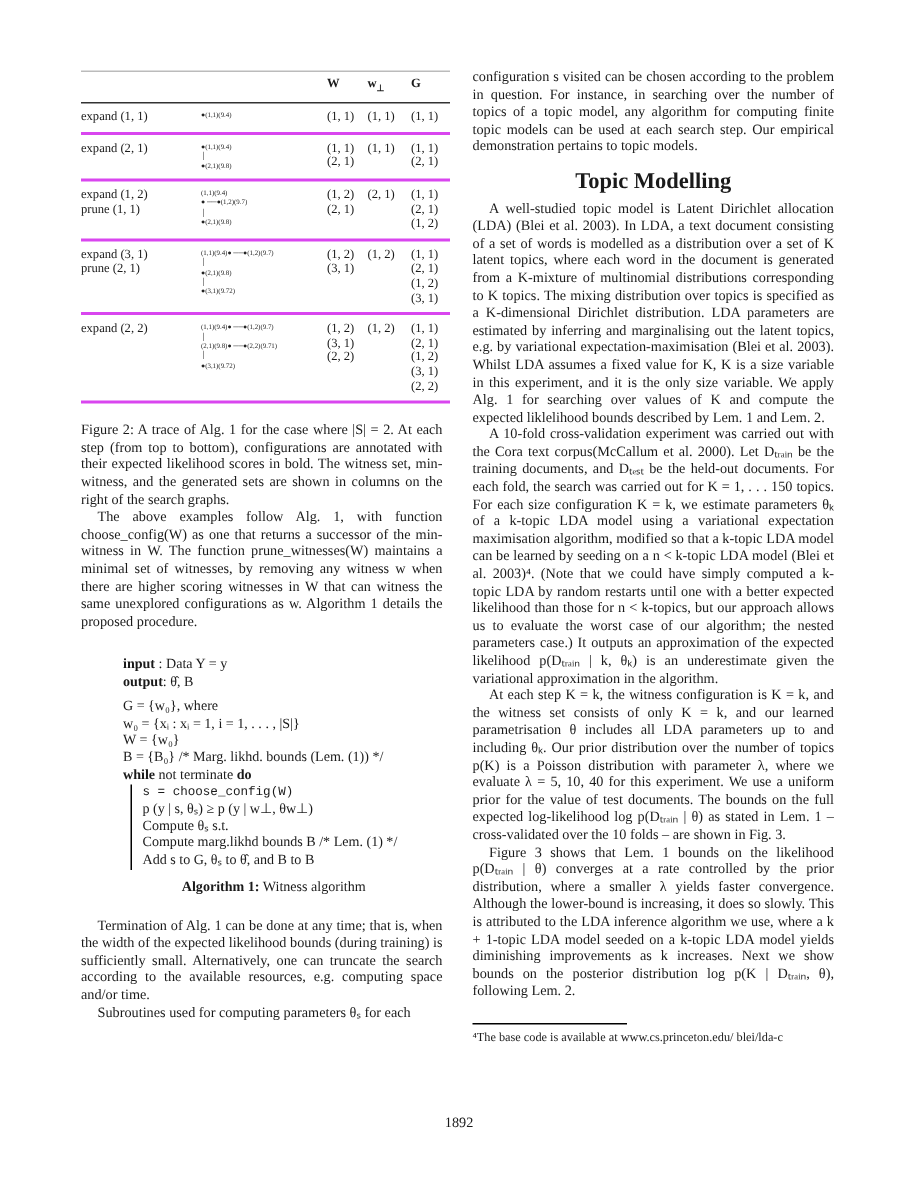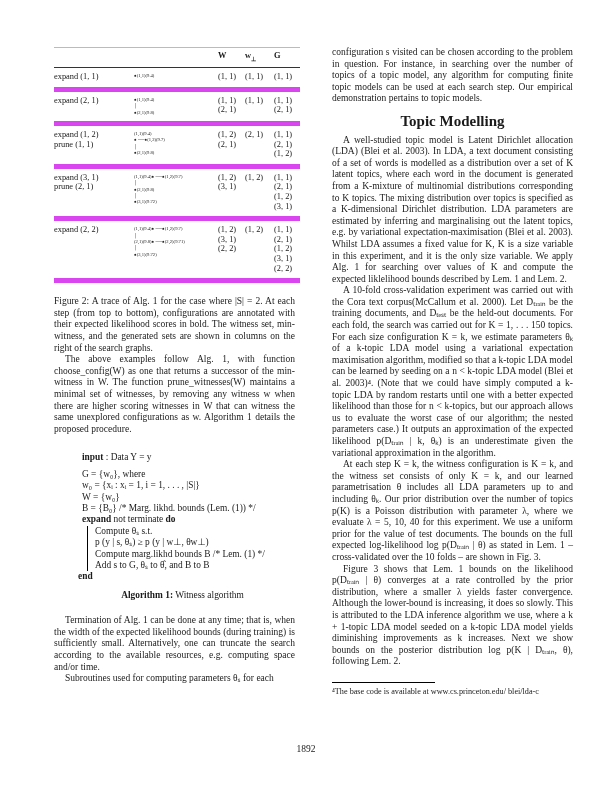--- a/index.html
+++ b/index.html
@@ -3,29 +3,29 @@
 <meta charset="utf-8">
 <style>
   html,body { margin:0; padding:0; background:#e8e8e8; }
   .page {
     position:relative; width:612px; height:792px; background:#ffffff;
     font-family:"Liberation Serif", serif; color:#1a1a1a; overflow:hidden;
     margin:0 auto;
   }
   .col { position:absolute; top:47px; width:241px; font-size:9.5px; line-height:11.6px; text-align:justify; }
   .col-left  { left:54px; }
-  .col-right { left:332px; }
+  .col-right { left:315px; }
   p { margin:0; }
   p.ind { text-indent:11px; }
 
   
   .figtable { width:246px; font-size:8.4px; line-height:9.6px; text-align:left; border-top:1px solid #bbb; }
   .frow {
     display:grid; grid-template-columns:72px 92px 27px 29px 26px;
-    border-bottom:5px solid #d946ef; padding:4px 0 5px 0;
+    border-bottom:2px solid #d946ef; padding:4px 0 5px 0;
   }
   .frow.header { border-bottom:1px solid #333; padding:3px 0; }
   .hcell { font-weight:bold; }
   .cell { white-space:pre-line; }
   .action { white-space:pre-line; }
   .diagram { font-size:4.6px; line-height:6.4px; white-space:pre; color:#222; padding-left:8px; padding-top:1px; }
   .wp-sub { font-size:6px; vertical-align:sub; }
 
   .figcaption { margin-top:13px; }
 
@@ -134,35 +134,36 @@
       </div>
     </div>
 
     <p class="figcaption">Figure 2: A trace of Alg. 1 for the case where |S| = 2. At each step (from top to bottom), configurations are annotated with their expected likelihood scores in bold. The witness set, min-witness, and the generated sets are shown in columns on the right of the search graphs.</p>
 
     <p class="ind">The above examples follow Alg. 1, with function choose_config(W) as one that returns a successor of the min-witness in W.  The function prune_witnesses(W) maintains a minimal set of witnesses, by removing any witness w when there are higher scoring witnesses in W that can witness the same unexplored configurations as w. Algorithm 1 details the proposed procedure.</p>
 
     <div class="algo">
       <div class="algo-io">
         <div><span class="b">input</span><span> : Data Y = y</span></div>
+        <div><span class="b">output</span><span>: θ̂, B</span></div>
       </div>
       <div>G = {w₀}, where</div>
       <div>w₀ = {xᵢ : xᵢ = 1, i = 1, . . . , |S|}</div>
       <div>W = {w₀}</div>
       <div>B = {B₀} /* Marg. likhd. bounds (Lem. (1)) */</div>
       <div>
-        <span class="b">expand</span><span class="i"> not terminate </span><span class="b">do</span>
+        <span class="b">while</span><span class="i"> not terminate </span><span class="b">do</span>
       </div>
       <div class="algo-block">
+        <div class="mono">s = choose_config(W)</div>
+        <div>p (y | s, θₛ) ≥ p (y | w⊥, θw⊥)</div>
         <div>Compute θₛ s.t.</div>
-        <div>p (y | s, θₛ) ≥ p (y | w⊥, θw⊥)</div>
         <div>Compute marg.likhd bounds B /* Lem. (1) */</div>
         <div>Add s to G, θₛ to θ̂, and B to B</div>
       </div>
-      <div class="b algo-end">end</div>
       <div class="algo-caption">
         <span class="b">Algorithm 1:</span><span> Witness algorithm</span>
       </div>
     </div>
 
     <p class="ind" style="margin-top:14px;">Termination of Alg.  1 can be done at any time; that is, when the width of the expected likelihood bounds (during training) is sufficiently small. Alternatively, one can truncate the search according to the available resources, e.g. computing space and/or time.</p>
     <p class="ind">Subroutines used for computing parameters θₛ for each</p>
   </div>
 
   <div class="col col-right">

